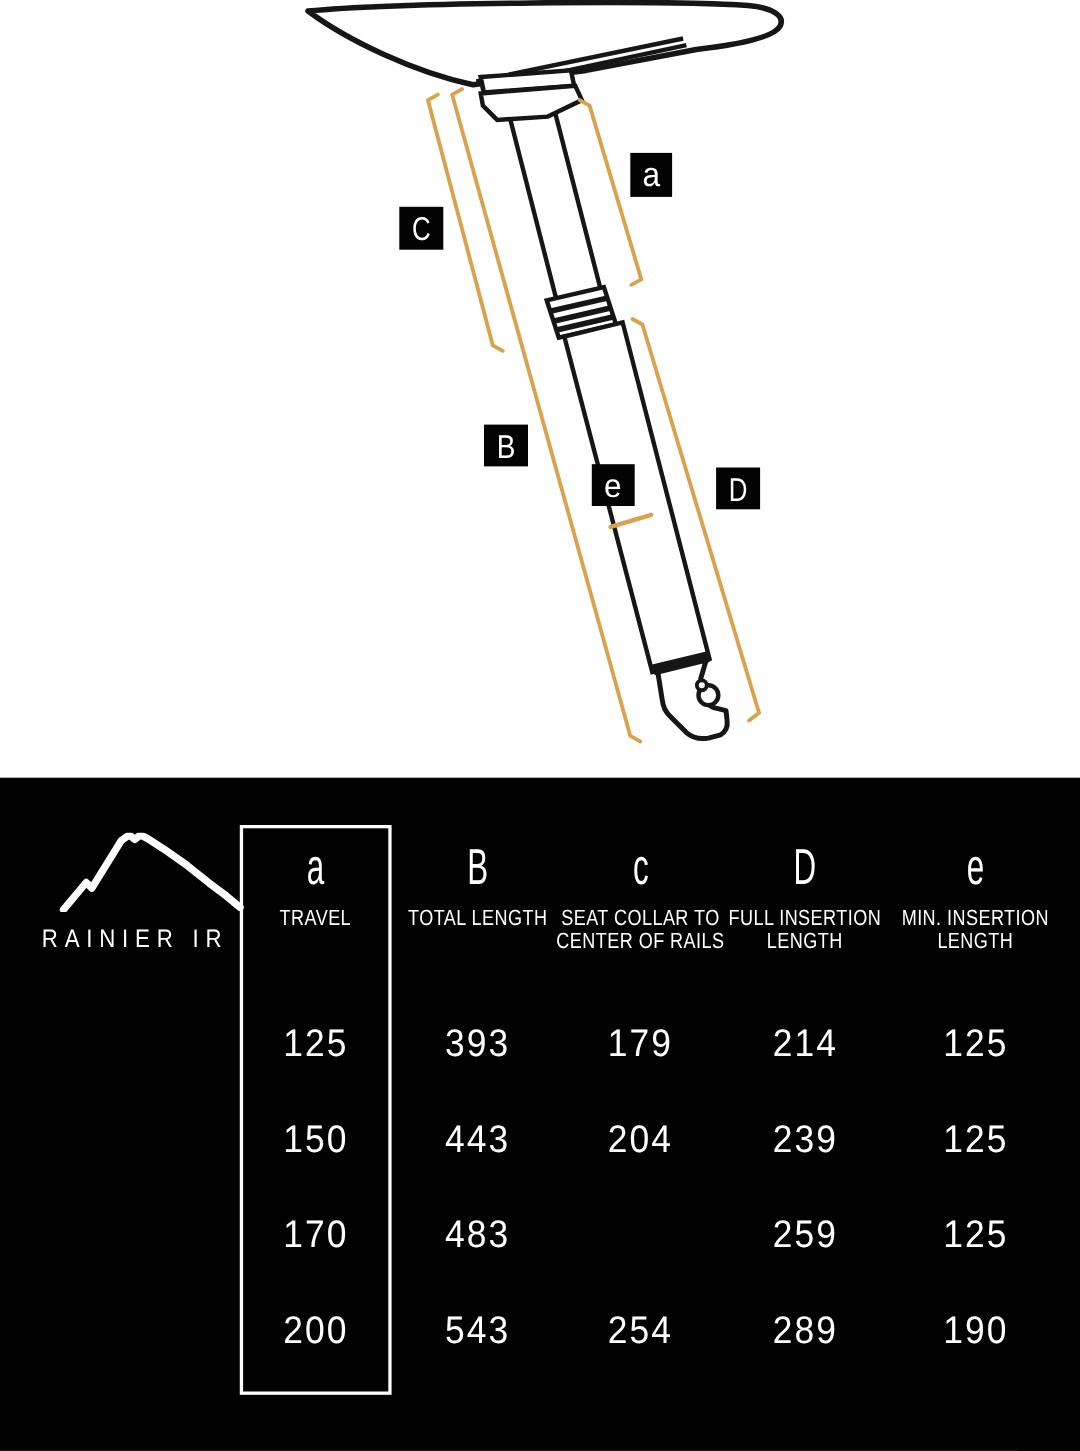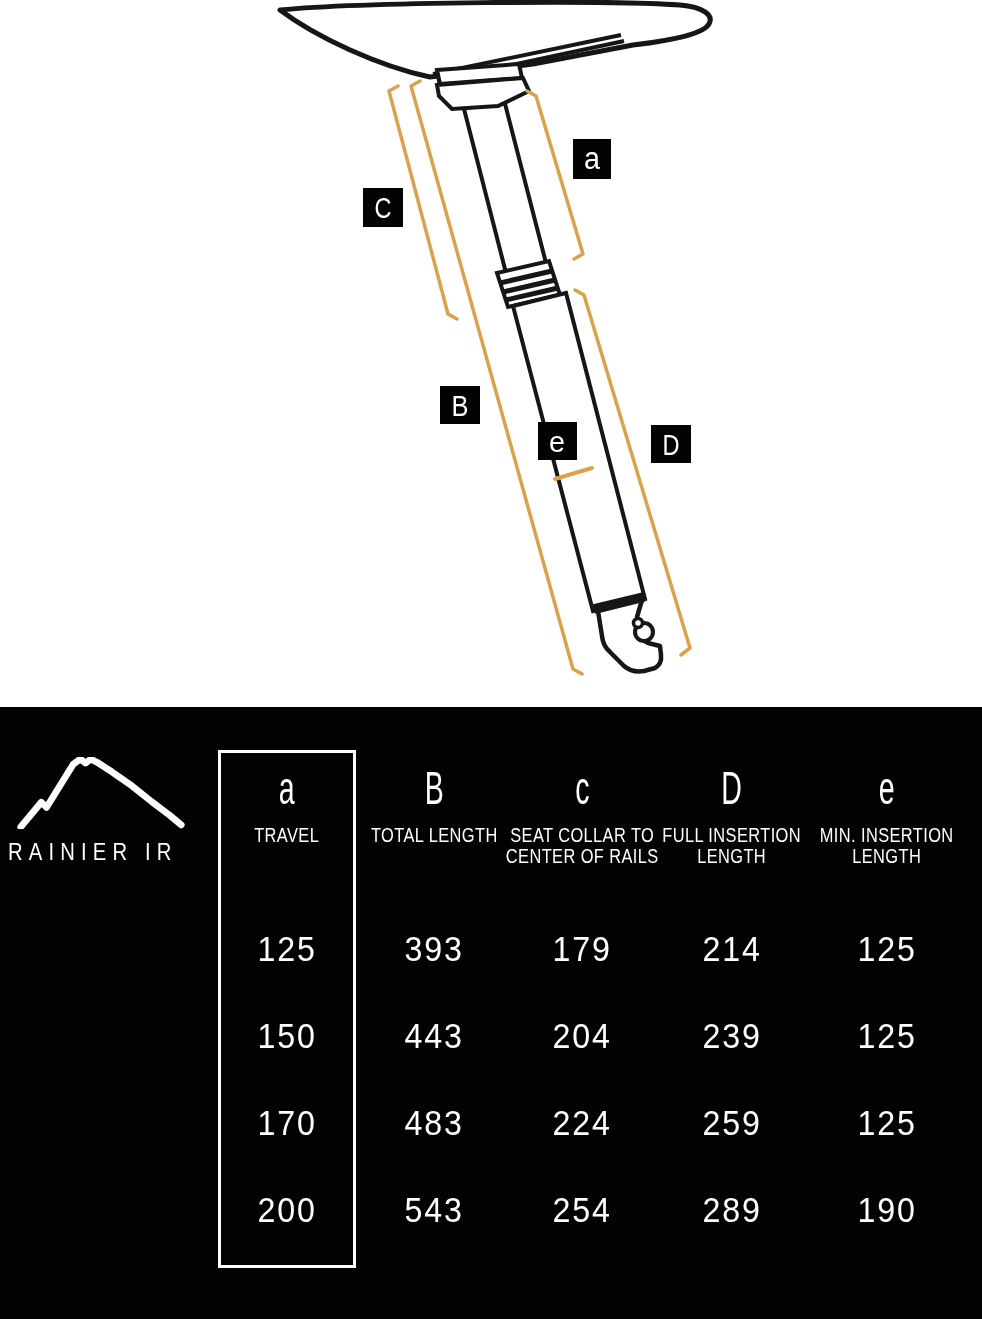--- a/index.html
+++ b/index.html
@@ -5,21 +5,21 @@
   html,body { margin:0; padding:0; background:#e8e8e8; }
   .page {
     position:relative; width:982px; height:1319px; margin:0 auto;
     background:#ffffff; overflow:hidden;
     font-family:"Liberation Sans", sans-serif;
   }
   .diagram-section { position:absolute; top:0; left:0; width:982px; height:707px; background:#ffffff; }
   .table-section { position:absolute; top:707px; left:0; width:982px; height:612px; background:#020202; }
 
   
-  .logo { position:absolute; left:8px; top:50px; width:185px; text-align:center; color:#ffffff; }
+  .logo { position:absolute; left:38px; top:50px; width:185px; text-align:right; color:#ffffff; }
   .logo-text {
     margin-top:6px; font-size:23px; letter-spacing:7px; white-space:nowrap;
     transform:scaleX(0.88); transform-origin:left center; font-weight:400;
   }
 
   
   .travel-box {
     position:absolute; left:218px; top:43px; width:132px; height:512px;
     border:3px solid #ffffff;
   }
@@ -200,23 +200,20 @@
         </div>
         <div class="cell value-cell" style="grid-area: 4 / 5;">
           <span>125</span>
         </div>
         <div class="cell value-cell" style="grid-area: 5 / 1;">
           <span>170</span>
         </div>
         <div class="cell value-cell" style="grid-area: 5 / 2; text-align: right;">
           <span>483</span>
         </div>
-        <div class="cell value-cell" style="grid-area: 5 / 3;">
-          <span>224</span>
-        </div>
         <div class="cell value-cell" style="grid-area: 5 / 4;">
           <span>259</span>
         </div>
         <div class="cell value-cell" style="grid-area: 5 / 5;">
           <span>125</span>
         </div>
         <div class="cell value-cell" style="grid-area: 6 / 1;">
           <span>200</span>
         </div>
         <div class="cell value-cell" style="grid-area: 6 / 2;">

